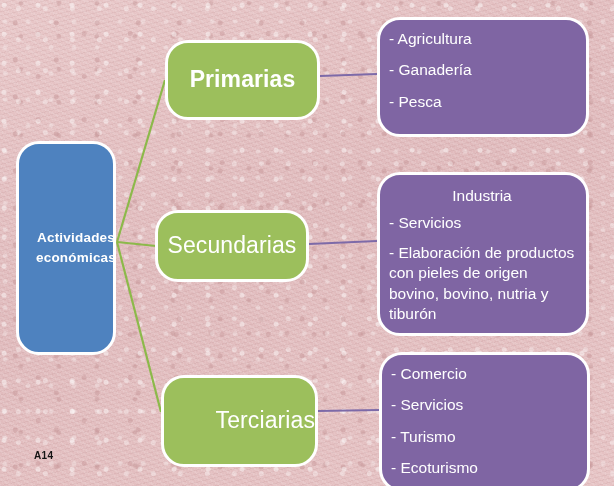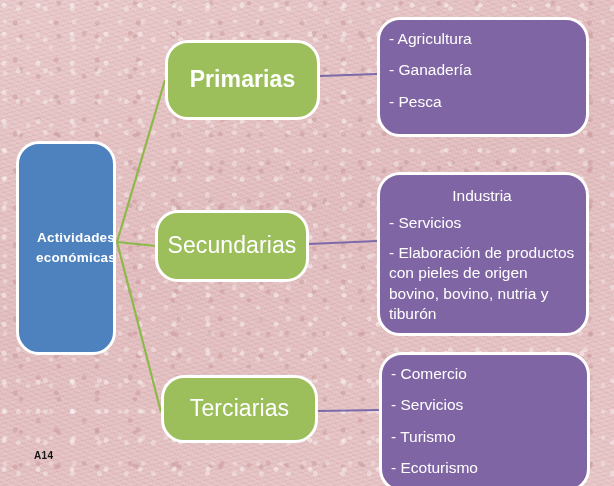--- a/index.html
+++ b/index.html
@@ -146,21 +146,21 @@
   <div class="node node-branch" style="left:155px; top:210px; width:154px; height:72px;">
     <span>Secundarias</span>
   </div>
 
   <div class="node node-detail" style="left:377px; top:172px; width:212px; height:164px;">
     <div class="detail-head">Industria</div>
     <div class="detail-item">- Servicios</div>
     <div class="detail-item">- Elaboración de productos con pieles de origen bovino, bovino, nutria y tiburón</div>
   </div>
 
-  <div class="node node-branch" style="left:161px; top:375px; width:157px; height:68px;">
+  <div class="node node-branch" style="left:161px; top:375px; width:157px; height:92px;justify-content:flex-end;">
     <span>Terciarias</span>
   </div>
 
   <div class="node node-detail detail-tight" style="left:379px; top:352px; width:211px; height:140px;">
     <div class="detail-item">- Comercio</div>
     <div class="detail-item">- Servicios</div>
     <div class="detail-item">- Turismo</div>
     <div class="detail-item">- Ecoturismo</div>
   </div>
 

